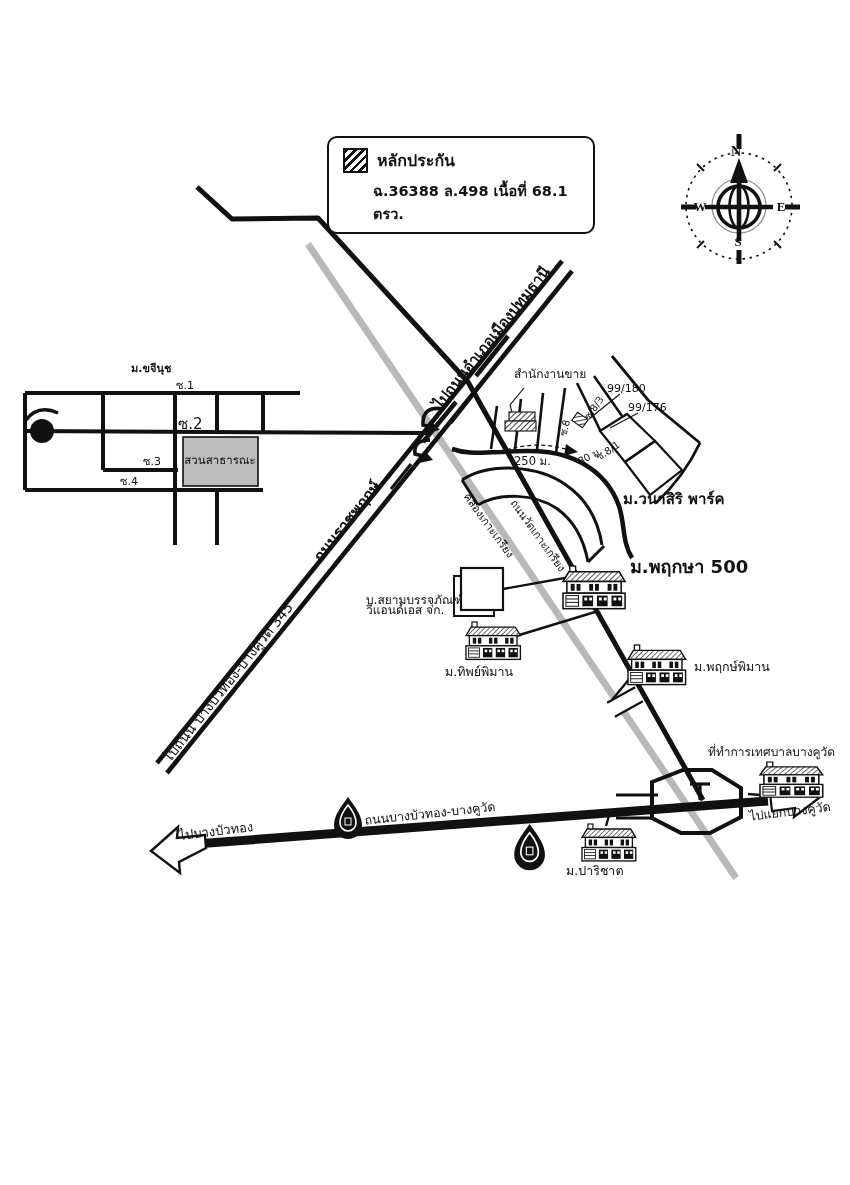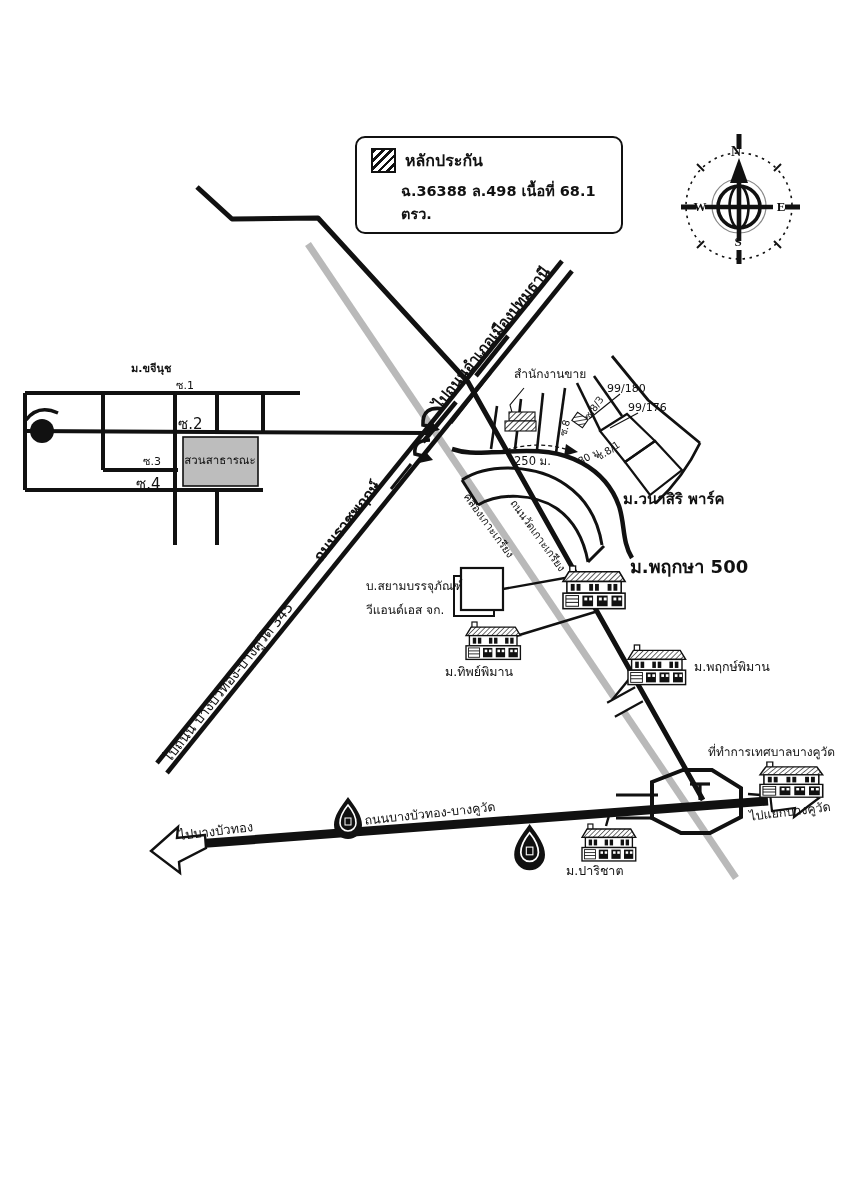--- a/index.html
+++ b/index.html
@@ -4,21 +4,21 @@
 <style>
   html,body{margin:0;padding:0;background:#e8e8e8;}
   #map{position:relative;width:850px;height:1185px;background:#ffffff;overflow:hidden;
        font-family:"DejaVu Sans",sans-serif;color:#111;}
   #linework{position:absolute;left:0;top:0;}
   .lbl{position:absolute;white-space:nowrap;color:#111;line-height:1.15;}
   .c{transform:translate(-50%,-50%);}
   .b{font-weight:bold;}
   #legend{position:absolute;left:327px;top:136px;width:268px;height:98px;
           border:2.2px solid #111;border-radius:10px;background:#fff;
-          padding:10px 10px 8px 14px;box-sizing:border-box;margin-left:28px;}
+          padding:10px 10px 8px 14px;box-sizing:border-box;}
   #legend .row1{display:flex;align-items:center;gap:9px;font-weight:bold;font-size:16px;}
   #legend .hatch{width:21px;height:21px;border:2px solid #111;flex:0 0 auto;
       background:repeating-linear-gradient(135deg,#111 0 2.5px,#fff 2.5px 6px);}
   #legend .row2,#legend .row3{margin-left:30px;font-weight:bold;font-size:14.5px;margin-top:6px;}
   .serif{font-family:"Liberation Serif","DejaVu Serif",serif;}
 </style>
 </head>
 <body>
 
 <div id="map">
@@ -231,40 +231,40 @@
 
 <div class="lbl c b serif" style="left:736px;top:152px;font-size:14px">N</div>
 <div class="lbl c b serif" style="left:738px;top:242px;font-size:13px">S</div>
 <div class="lbl c b serif" style="left:700px;top:207px;font-size:13px">W</div>
 <div class="lbl c b serif" style="left:781px;top:207px;font-size:13px">E</div>
 
 <div class="lbl b" style="left:131px;top:363px;font-size:11px">ม.ขจีนุช</div>
 <div class="lbl" style="left:176px;top:380px;font-size:11px">ซ.1</div>
 <div class="lbl" style="left:178px;top:416px;font-size:15px">ซ.2</div>
 <div class="lbl" style="left:143px;top:456px;font-size:11px">ซ.3</div>
-<div class="lbl" style="left:136px;top:476px;font-size:15px">ซ.4</div>
+<div class="lbl" style="left:120px;top:476px;font-size:11px">ซ.4</div>
 <div class="lbl c" style="left:220px;top:461px;font-size:11.5px">สวนสาธารณะ</div>
 
 <div class="lbl c b" style="left:492px;top:338px;font-size:15px;transform:translate(-50%,-50%) rotate(-51.5deg)">ไปถนนอำเภอเมืองปทุมธานี</div>
 <div class="lbl c b" style="left:348px;top:522px;font-size:15.5px;transform:translate(-50%,-50%) rotate(-51.5deg)">ถนนราชพฤกษ์</div>
 <div class="lbl c" style="left:228px;top:682px;font-size:14px;transform:translate(-50%,-50%) rotate(-51.5deg)">ไปถนน บางบัวทอง-บางคูวัด 345</div>
 <div class="lbl c" style="left:488px;top:526px;font-size:11px;transform:translate(-50%,-50%) rotate(54deg)">คลองเกาะเกรียง</div>
 <div class="lbl c" style="left:537px;top:536px;font-size:11px;transform:translate(-50%,-50%) rotate(54deg)">ถนนวัดเกาะเกรียง</div>
 
 <div class="lbl" style="left:514px;top:368px;font-size:12px">สำนักงานขาย</div>
 <div class="lbl" style="left:607px;top:383px;font-size:11px">99/180</div>
 <div class="lbl" style="left:628px;top:402px;font-size:11px">99/176</div>
 <div class="lbl c" style="left:565px;top:428px;font-size:10px;transform:translate(-50%,-50%) rotate(-75deg)">ซ.8</div>
 <div class="lbl c" style="left:594px;top:408px;font-size:10px;transform:translate(-50%,-50%) rotate(-55deg)">ซ.8/3</div>
 <div class="lbl c" style="left:608px;top:451px;font-size:10px;transform:translate(-50%,-50%) rotate(-33deg)">ซ.8/1</div>
 <div class="lbl" style="left:514px;top:455px;font-size:11.5px">250 ม.</div>
 <div class="lbl c" style="left:590px;top:456px;font-size:10px;transform:translate(-50%,-50%) rotate(-28deg)">80 ม.</div>
 <div class="lbl b" style="left:623px;top:491px;font-size:15px">ม.วนาสิริ พาร์ค</div>
 
-<div class="lbl" style="left:366px;top:580px;font-size:12px">บ.สยามบรรจุภัณฑ์</div>
+<div class="lbl" style="left:366px;top:594px;font-size:12px">บ.สยามบรรจุภัณฑ์</div>
 <div class="lbl" style="left:366px;top:604px;font-size:12px">วีแอนด์เอส จก.</div>
 
 <div class="lbl b" style="left:630px;top:557px;font-size:18px">ม.พฤกษา 500</div>
 <div class="lbl" style="left:445px;top:665px;font-size:12.5px">ม.ทิพย์พิมาน</div>
 <div class="lbl" style="left:694px;top:660px;font-size:12.5px">ม.พฤกษ์พิมาน</div>
 <div class="lbl" style="left:566px;top:864px;font-size:12.5px">ม.ปาริชาต</div>
 <div class="lbl" style="left:708px;top:746px;font-size:12px">ที่ทำการเทศบาลบางคูวัด</div>
 
 <div class="lbl c" style="left:216px;top:832px;font-size:13px;transform:translate(-50%,-50%) rotate(-7deg)">ไปบางบัวทอง</div>
 <div class="lbl c" style="left:430px;top:814px;font-size:12.5px;transform:translate(-50%,-50%) rotate(-6deg)">ถนนบางบัวทอง-บางคูวัด</div>

